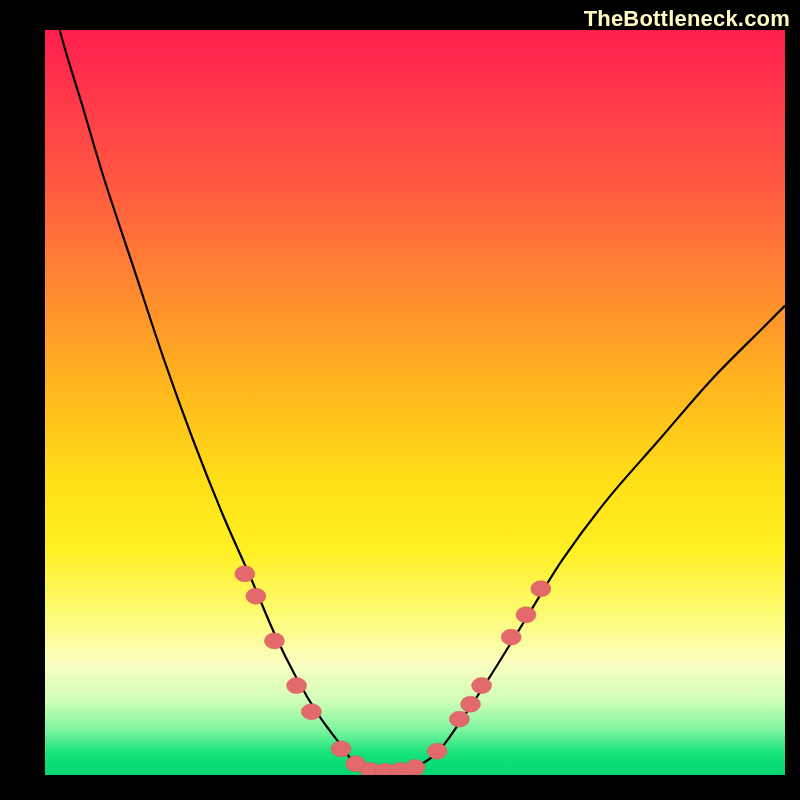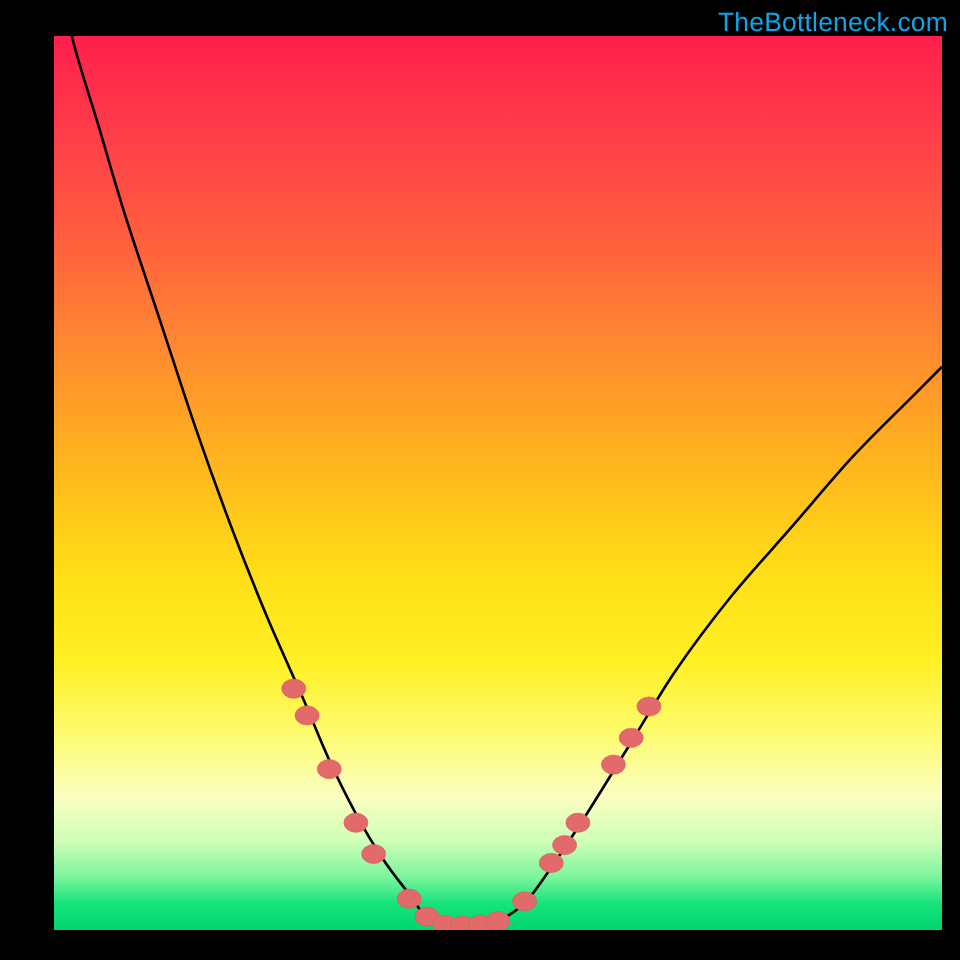--- a/index.html
+++ b/index.html
@@ -14,23 +14,23 @@
   .frame {
     position: relative;
     width: 800px;
     height: 800px;
     background: #000;
   }
   .watermark {
     position: absolute;
     top: 6px;
     right: 10px;
-    color: #0ea5e9;
+    color: #fef9c3;
     font-size: 22px;
-    font-weight: 400;
+    font-weight: 700;
     letter-spacing: 0.2px;
     z-index: 10;
   }
   .plot-area {
     position: absolute;
     left: 45px;
     top: 30px;
     width: 740px;
     height: 745px;
     background: linear-gradient(to bottom,

